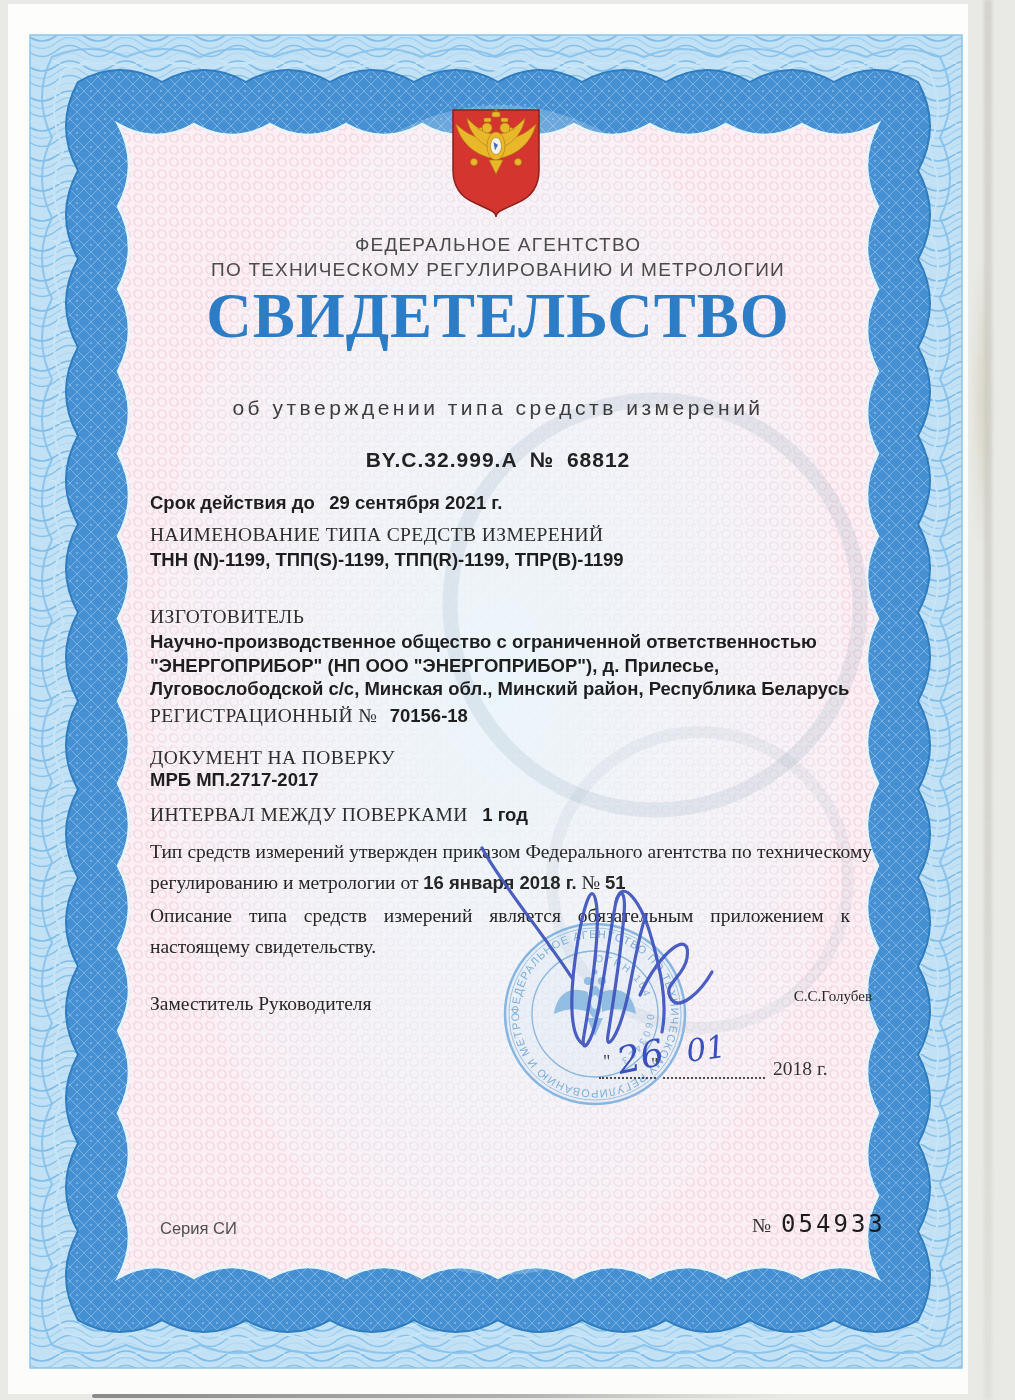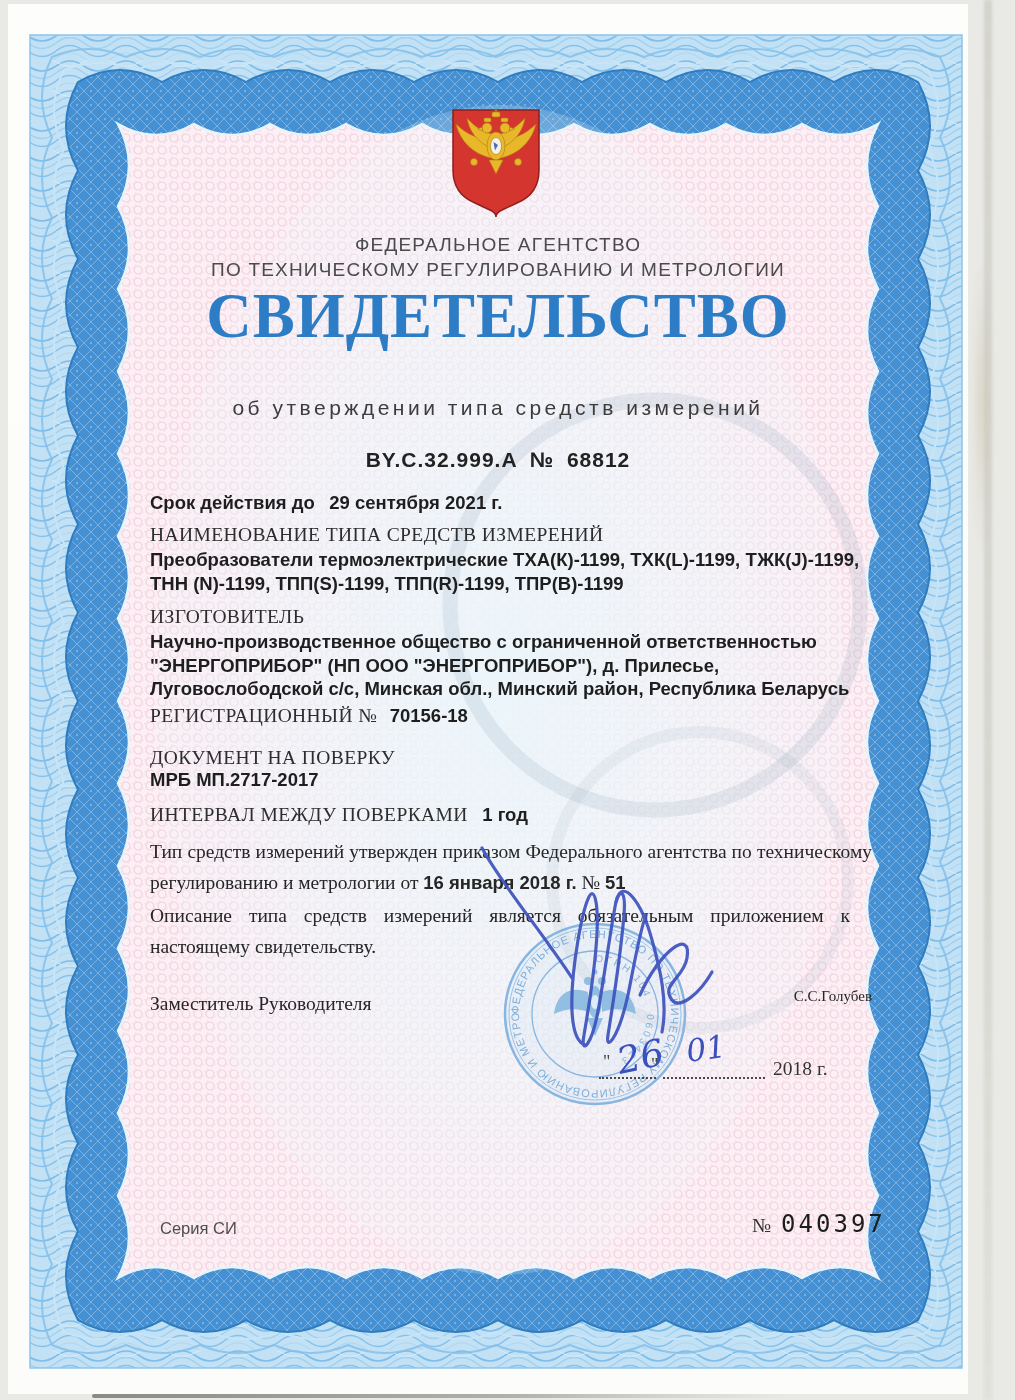--- a/index.html
+++ b/index.html
@@ -144,21 +144,20 @@
 <div class="abs centered subtitle" style="top:396px;">об утверждении типа средств измерений</div>
 <div class="abs centered certnum" style="top:448px;">BY.C.32.999.A  №  68812</div>
 
 <div class="abs" style="left:150px;top:492px;">
   <span class="val-bold">Срок действия до</span>
   <span class="val-bold" style="margin-left:10px;">29 сентября 2021 г.</span>
 </div>
 
 <div class="abs lbl-serif" style="left:150px;top:524px;">НАИМЕНОВАНИЕ ТИПА СРЕДСТВ ИЗМЕРЕНИЙ</div>
 <div class="abs bold-lines" style="top:548px;">
-  <div>Преобразователи термоэлектрические ТХА(К)-1199, ТХК(L)-1199, ТЖК(J)-1199,</div>
   <div>ТНН (N)-1199, ТПП(S)-1199, ТПП(R)-1199, ТПР(В)-1199</div>
 </div>
 
 <div class="abs lbl-serif" style="left:150px;top:606px;font-family:Liberation Serif, serif;">ИЗГОТОВИТЕЛЬ</div>
 <div class="abs bold-lines" style="top:630px;">
   <div>Научно-производственное общество с ограниченной ответственностью</div>
   <div>"ЭНЕРГОПРИБОР" (НП ООО "ЭНЕРГОПРИБОР"), д. Прилесье,</div>
   <div>Луговослободской с/с, Минская обл., Минский район, Республика Беларусь</div>
 </div>
 
@@ -228,18 +227,18 @@
 </svg>
 
 <span class="abs quote" style="left:603px;top:1052px;">"</span>
 <span class="abs quote" style="left:651px;top:1055px;">"</span>
 <div class="abs dots" style="left:599px;top:1076px;width:57px;"></div>
 <div class="abs dots" style="left:663px;top:1076px;width:102px;"></div>
 <div class="abs year" style="left:773px;top:1058px;">2018 г.</div>
 
 <div class="abs footer-series" style="left:160px;top:1219px;">Серия СИ</div>
 <div class="abs footer-num" style="left:752px;top:1210px;">
-  <span>№</span><span class="digits">040397</span>
+  <span>№</span><span class="digits">054933</span>
 </div>
 
 <div class="scan-shadow-right"></div>
 <div class="scan-smudge"></div>
 <div class="scan-line-bottom"></div>
 
 </body></html>

